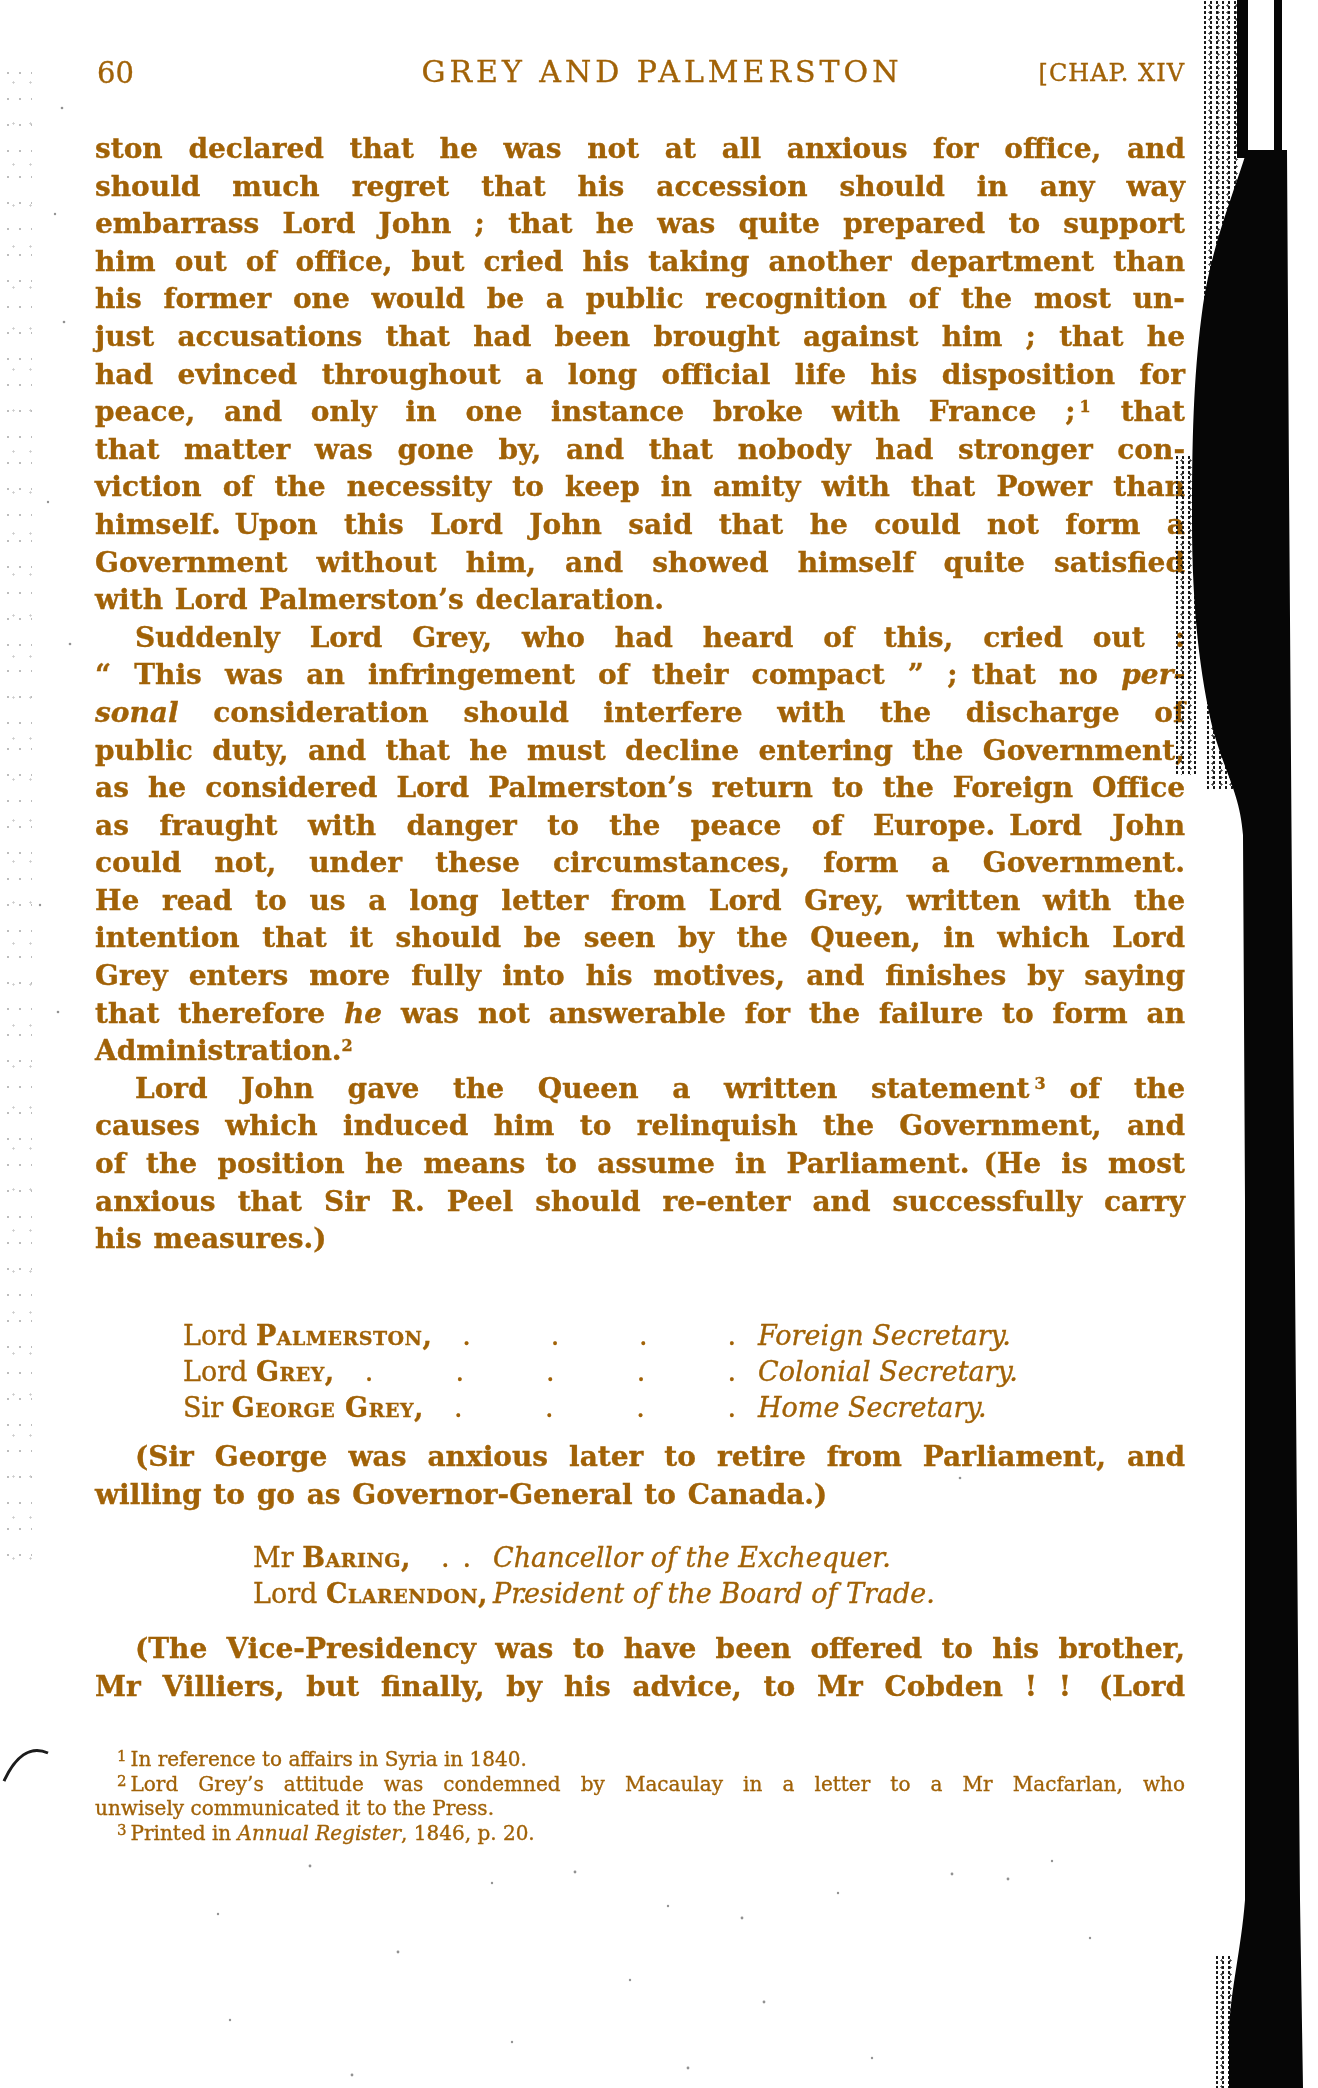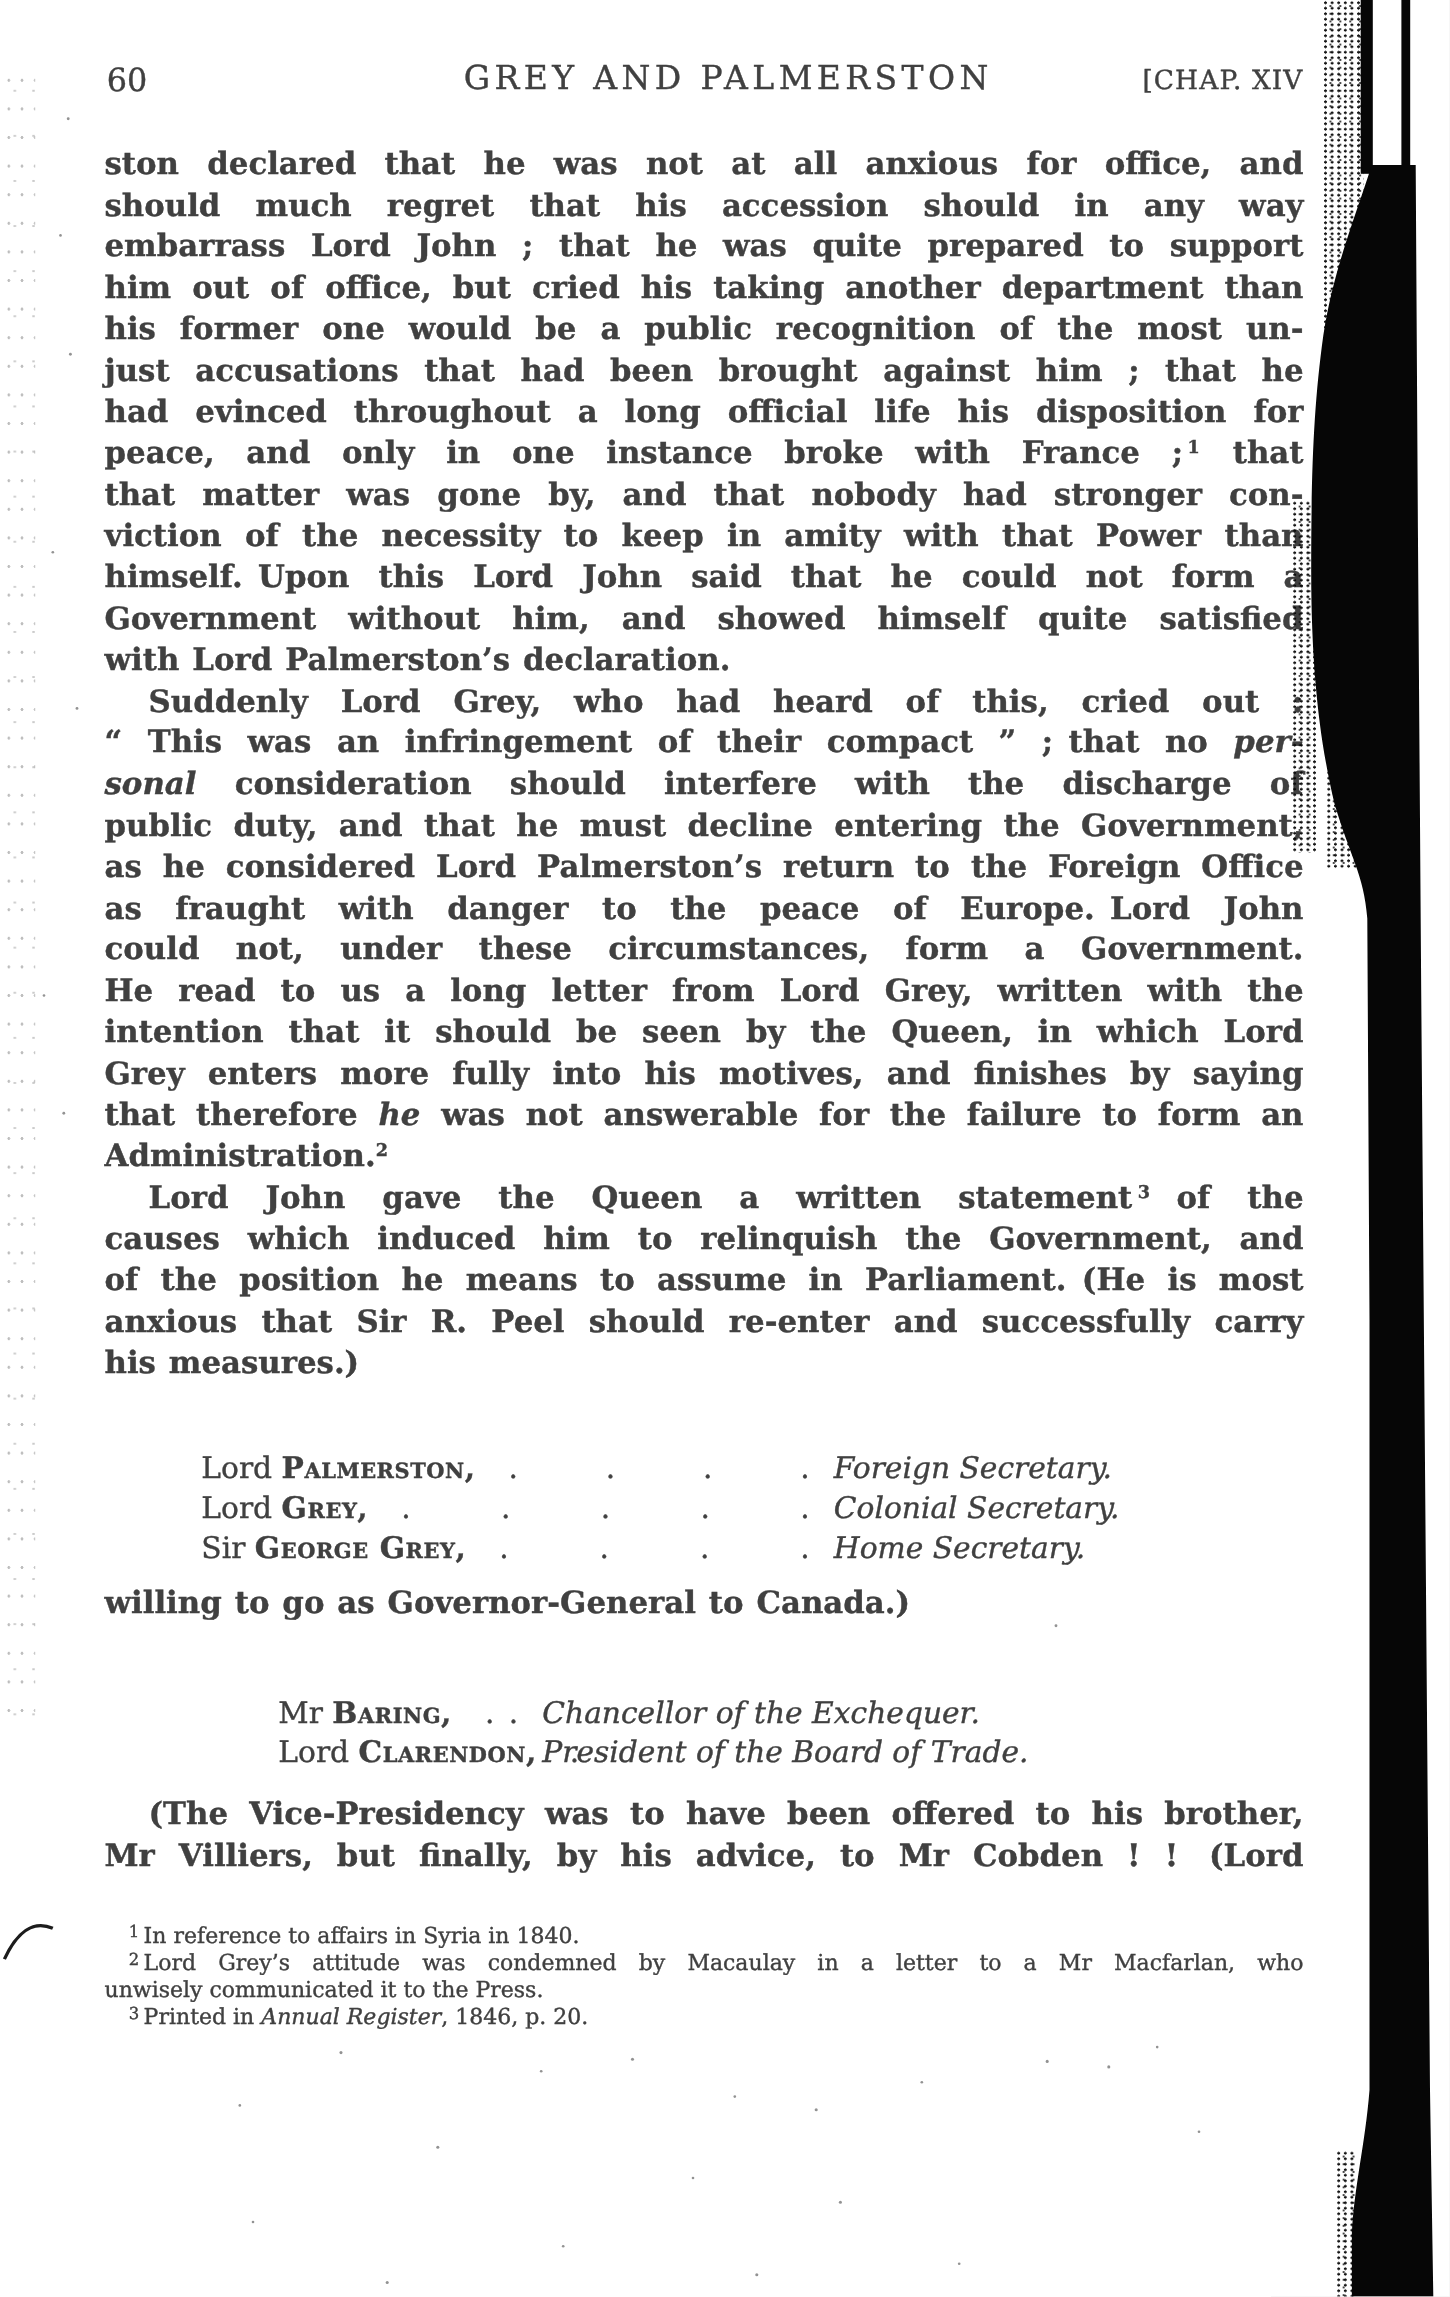--- a/index.html
+++ b/index.html
@@ -1,19 +1,19 @@
 <!DOCTYPE html>
 <html><head>
 <meta charset="utf-8">
 <style>
   html,body{margin:0;padding:0;background:#e8e8e8;}
   .page{
     position:relative;width:1318px;height:2088px;background:#ffffff;
     overflow:hidden;font-family:"DejaVu Serif","Liberation Serif",serif;
-    color:#404040;-webkit-text-stroke:.35px currentColor;
+    color:#a16207;-webkit-text-stroke:.35px currentColor;
   }
   
   .hdr{position:absolute;left:95px;top:54px;width:1090px;height:42px;}
   .hnum{position:absolute;left:2px;top:2px;font-size:29px;}
   .htitle{position:absolute;left:calc(50% + 22px);transform:translateX(-50%);
     top:0;font-size:30px;letter-spacing:4px;white-space:nowrap;}
   .hchap{position:absolute;right:0;top:5px;font-size:24px;letter-spacing:1px;white-space:nowrap;}
   
   .bodytext{position:absolute;left:95px;top:130px;width:1090px;font-size:28px;word-spacing:2px;}
   .ln{height:37.6px;line-height:37.6px;text-align:justify;text-align-last:justify;text-justify:inter-word;font-weight:bold;}
@@ -120,20 +120,21 @@
     <div class="trow">
       <span class="c1">
           <span class="tname"><span>Sir </span><span class="sc">George Grey,</span></span>
           <span class="tdots">. . . .</span>
         </span>
       <span class="toffice">Home Secretary.</span>
     </div>
   </div>
 
   <div class="parblk" id="par1">
+    <div class="ln ind">(Sir George was anxious later to retire from Parliament, and</div>
     <div class="ln last">willing to go as Governor-General to Canada.)</div>
   </div>
 
   <div class="tbl" id="table2">
     <div class="trow">
       <span class="c1">
           <span class="tname"><span>Mr </span><span class="sc">Baring,</span></span>
           <span class="tdots">. .</span>
         </span>
       <span class="toffice">Chancellor of the Exchequer.</span>

